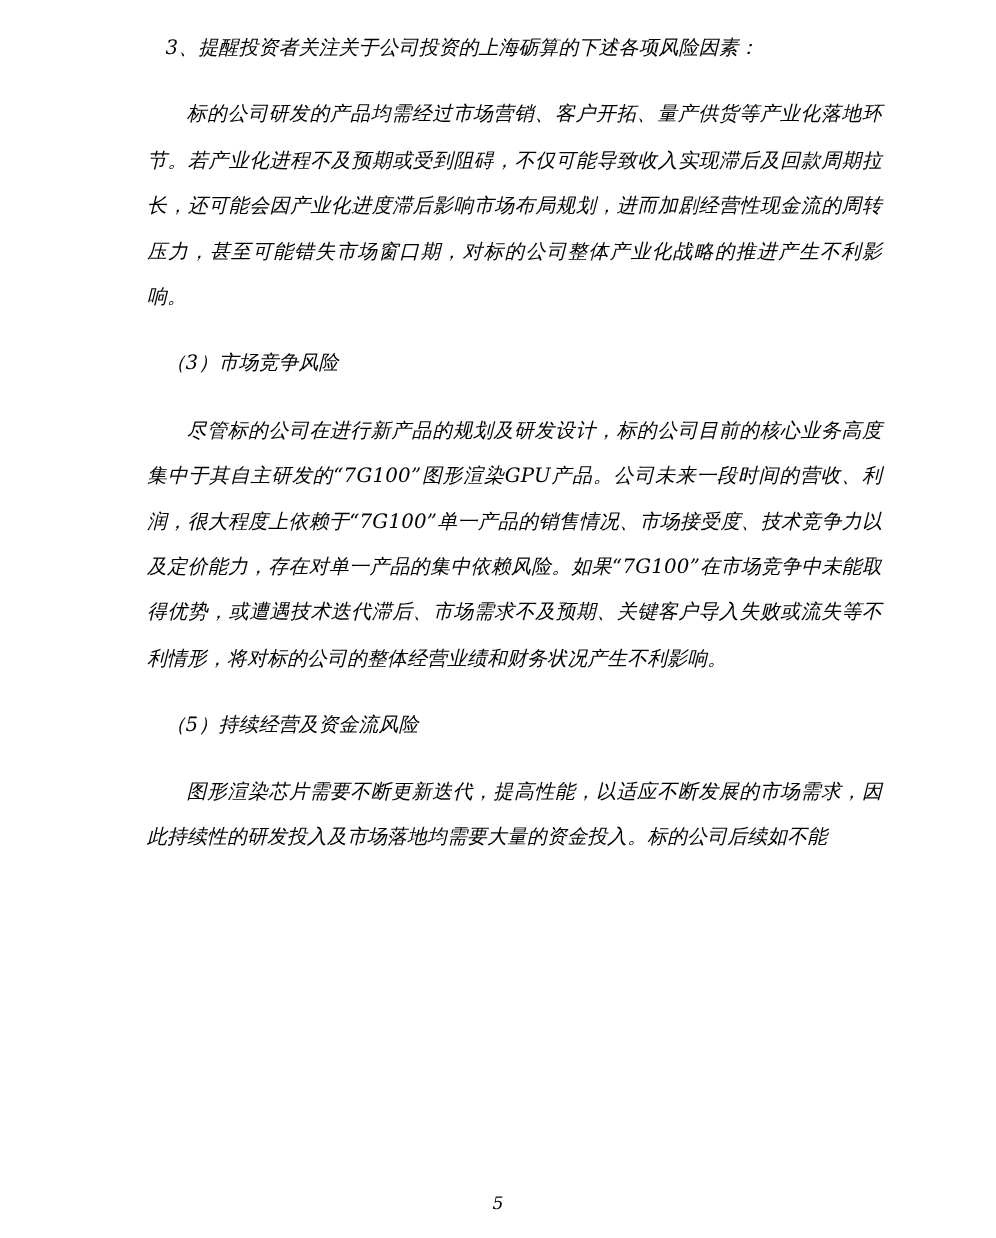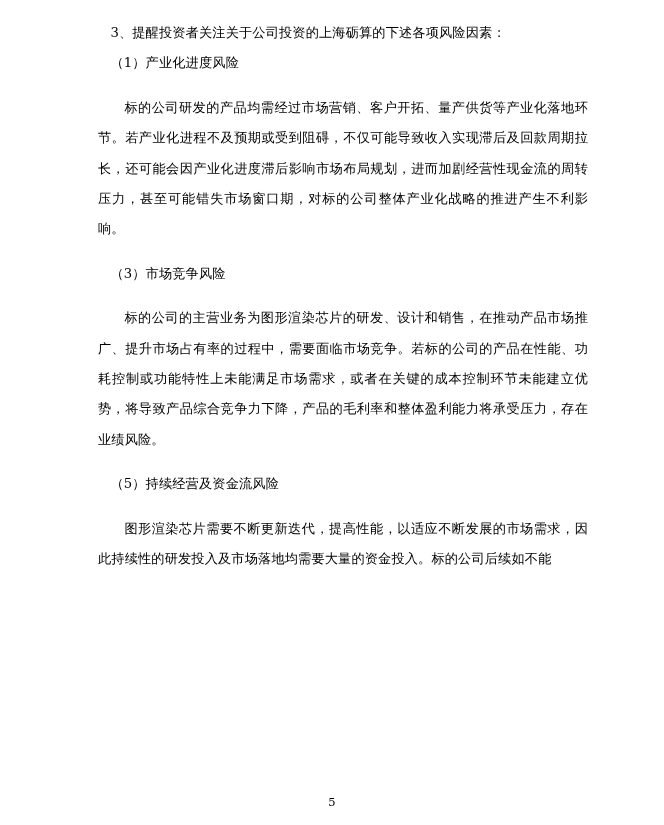--- a/index.html
+++ b/index.html
@@ -14,20 +14,21 @@
     color: #000000;
   }
   .page {
     position: relative;
     width: 664px;
     height: 825px;
     box-sizing: border-box;
     padding: 18px 62px 0 84px;
     background: #ffffff;
     overflow: hidden;
+    font-style: italic;
   }
   .doc-body {
     font-size: 13.2px;
     line-height: 30.4px;
     text-align: justify;
     text-justify: inter-ideograph;
     letter-spacing: 0.15px;
   }
   p.para {
     margin: 14px;
@@ -48,22 +49,21 @@
     color: #000000;
   }
 </style>
 </head>
 <body>
 
 <div class="page">
   <div class="doc-body">
 
     <p class="heading">3、提醒投资者关注关于公司投资的上海砺算的下述各项风险因素：</p>
-    <p class="heading">（1）产业化进度风险</p>
     <p class="para">标的公司研发的产品均需经过市场营销、客户开拓、量产供货等产业化落地环节。若产业化进程不及预期或受到阻碍，不仅可能导致收入实现滞后及回款周期拉长，还可能会因产业化进度滞后影响市场布局规划，进而加剧经营性现金流的周转压力，甚至可能错失市场窗口期，对标的公司整体产业化战略的推进产生不利影响。</p>
     <p class="heading">（3）市场竞争风险</p>
-    <p class="para">标的公司的主营业务为图形渲染芯片的研发、设计和销售，在推动产品市场推广、提升市场占有率的过程中，需要面临市场竞争。若标的公司的产品在性能、功耗控制或功能特性上未能满足市场需求，或者在关键的成本控制环节未能建立优势，将导致产品综合竞争力下降，产品的毛利率和整体盈利能力将承受压力，存在业绩风险。</p>
+    <p class="para">尽管标的公司在进行新产品的规划及研发设计，标的公司目前的核心业务高度集中于其自主研发的“7G100”图形渲染GPU产品。公司未来一段时间的营收、利润，很大程度上依赖于“7G100”单一产品的销售情况、市场接受度、技术竞争力以及定价能力，存在对单一产品的集中依赖风险。如果“7G100”在市场竞争中未能取得优势，或遭遇技术迭代滞后、市场需求不及预期、关键客户导入失败或流失等不利情形，将对标的公司的整体经营业绩和财务状况产生不利影响。</p>
     <p class="heading">（5）持续经营及资金流风险</p>
     <p class="para">图形渲染芯片需要不断更新迭代，提高性能，以适应不断发展的市场需求，因此持续性的研发投入及市场落地均需要大量的资金投入。标的公司后续如不能</p>
 
   </div>
   <div class="page-number">5</div>
 </div>
 
 </body></html>

